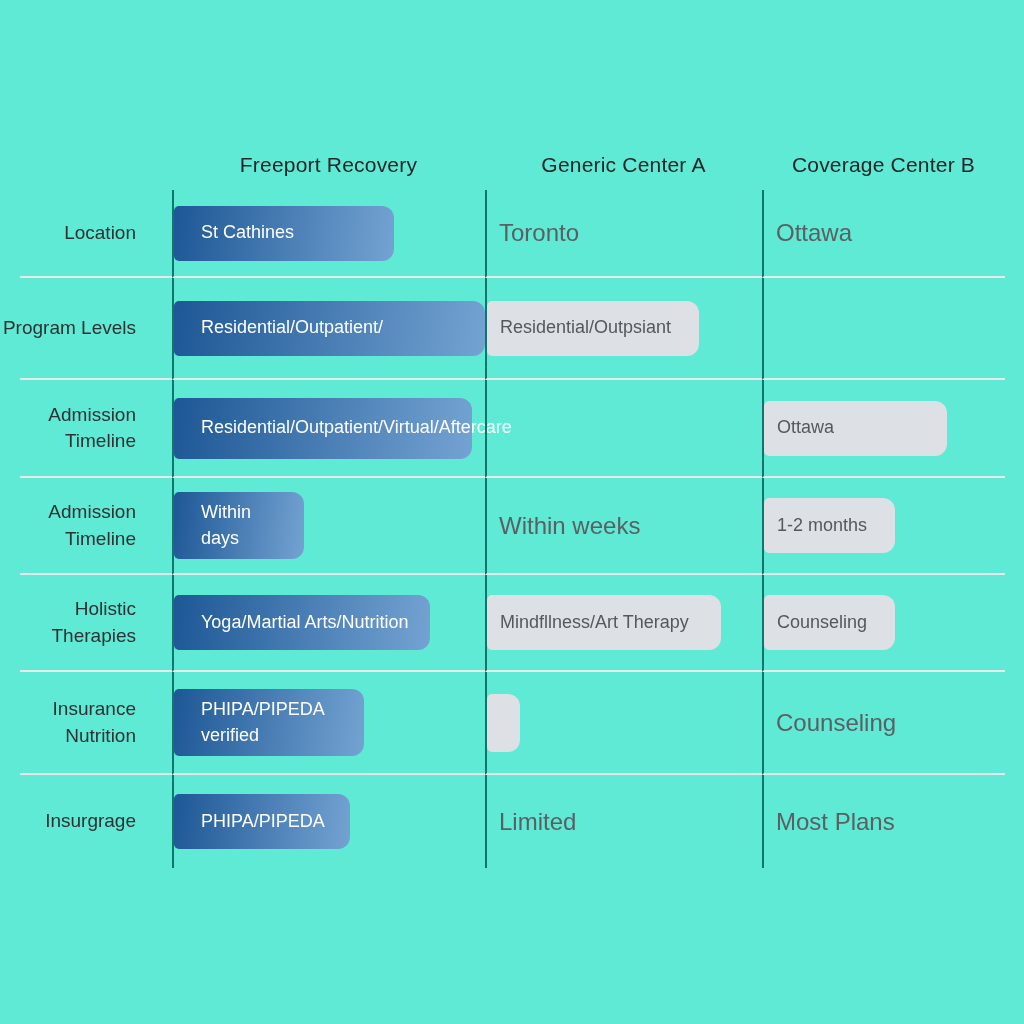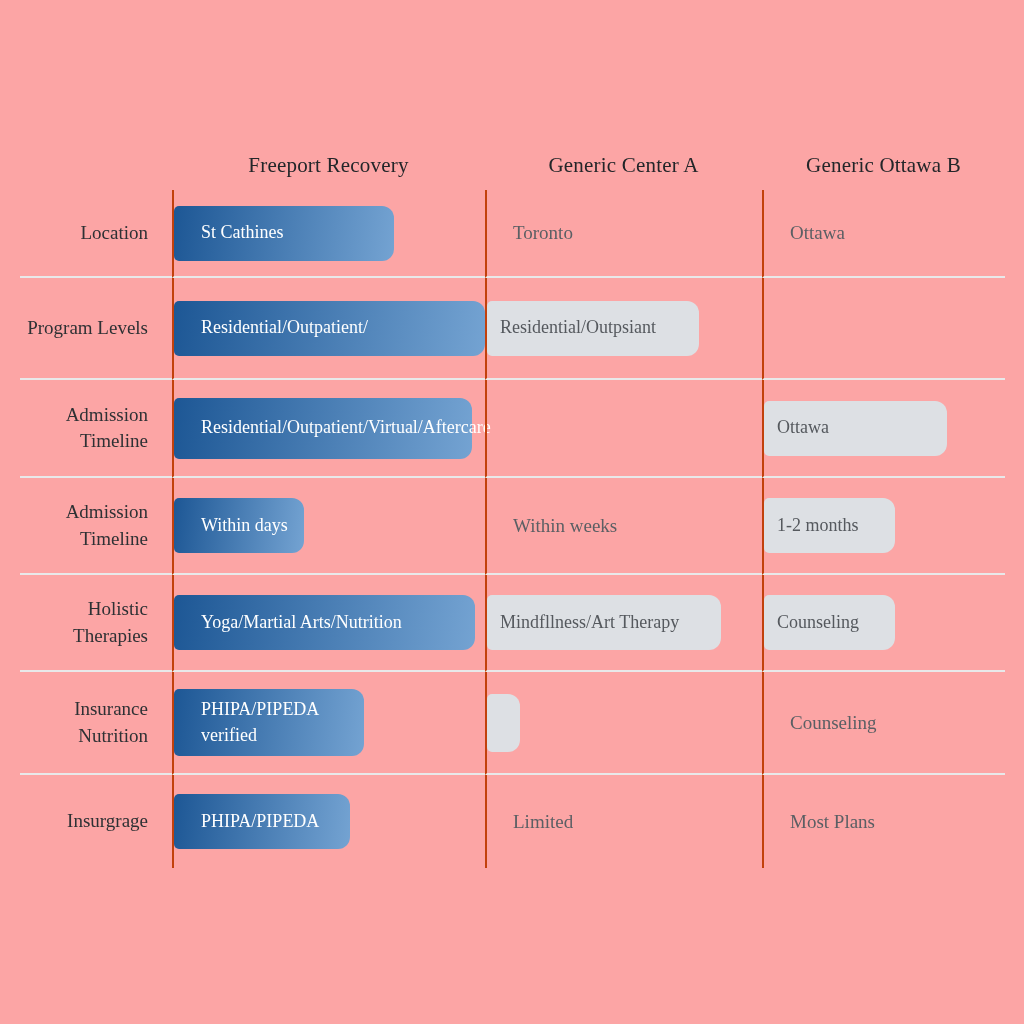--- a/index.html
+++ b/index.html
@@ -1,31 +1,31 @@
 <!DOCTYPE html>
 <html><head>
 <meta charset="utf-8">
 <style>
   html,body{margin:0;padding:0;}
   .canvas{
-    position:relative;width:1024px;height:1024px;background:#fca5a5;
-    font-family:Liberation Serif, serif;overflow:hidden;
+    position:relative;width:1024px;height:1024px;background:#5eead4;
+    font-family:Liberation Sans, sans-serif;overflow:hidden;
   }
   .grid{
     position:absolute;left:20px;top:140px;width:985px;
     display:grid;
     grid-template-columns:152px 313px 277px 243px;
     grid-template-rows:50px 88px 102px 98px 97px 97px 103px 93px;
   }
   .cell{display:flex;align-items:center;box-sizing:border-box;}
   .head{justify-content:center;font-size:21px;font-weight:500;color:#232629;letter-spacing:.2px;}
-  .lbl{justify-content:flex-end;text-align:right;padding-right:24px;font-size:19px;color:#2e3134;line-height:1.38;}
-  .vline{border-left:2px solid #c2410c;}
+  .lbl{justify-content:flex-end;text-align:right;padding-right:36px;font-size:19px;color:#2e3134;line-height:1.38;}
+  .vline{border-left:2px solid #0f766e;}
   .bb{border-bottom:2px solid #e8e9ea;}
-  .txt{padding-left:26px;font-size:19px;color:#5b5f64;}
+  .txt{padding-left:12px;font-size:24px;color:#5b5f64;}
   .pill{
     display:flex;align-items:center;box-sizing:border-box;
     min-height:55px;border-radius:5px 12px 12px 5px;
     font-size:18px;line-height:1.4;overflow-wrap:break-word;word-break:normal;
   }
   .pill-blue{
     background:linear-gradient(97deg,#1d5795 0%,#3a6fa8 0%,#1d5795 0%,#74a3d2 100%);
     background:linear-gradient(97deg,#1d5795,#74a3d2);
     color:#ffffff;padding:8px 10px 8px 27px;
   }
@@ -42,21 +42,21 @@
   <div class="grid">
 
     <div class="cell"></div>
     <div class="cell head">
         <span>Freeport Recovery</span>
       </div>
     <div class="cell head">
         <span>Generic Center A</span>
       </div>
     <div class="cell head">
-        <span>Generic Ottawa B</span>
+        <span>Coverage Center B</span>
       </div>
 
     <div class="cell lbl bb">Location</div>
     <div class="cell vline bb">
       <div class="pill pill-blue" style="width:220px">St Cathines</div>
     </div>
     <div class="cell vline bb txt">Toronto</div>
     <div class="cell vline bb txt">Ottawa</div>
 
     <div class="cell lbl bb">Program&nbsp;Levels</div>
@@ -81,21 +81,21 @@
     <div class="cell vline bb">
       <div class="pill pill-blue" style="width:130px">Within days</div>
     </div>
     <div class="cell vline bb txt">Within weeks</div>
     <div class="cell vline bb">
       <div class="pill pill-gray" style="width:131px">1-2 months</div>
     </div>
 
     <div class="cell lbl bb">Holistic Therapies</div>
     <div class="cell vline bb">
-      <div class="pill pill-blue" style="width:301px">Yoga/Martial Arts/Nutrition</div>
+      <div class="pill pill-blue" style="width:256px">Yoga/Martial Arts/Nutrition</div>
     </div>
     <div class="cell vline bb">
       <div class="pill pill-gray" style="width:234px">Mindfllness/Art Therapy</div>
     </div>
     <div class="cell vline bb">
       <div class="pill pill-gray" style="width:131px">Counseling</div>
     </div>
 
     <div class="cell lbl bb">Insurance Nutrition</div>
     <div class="cell vline bb">

